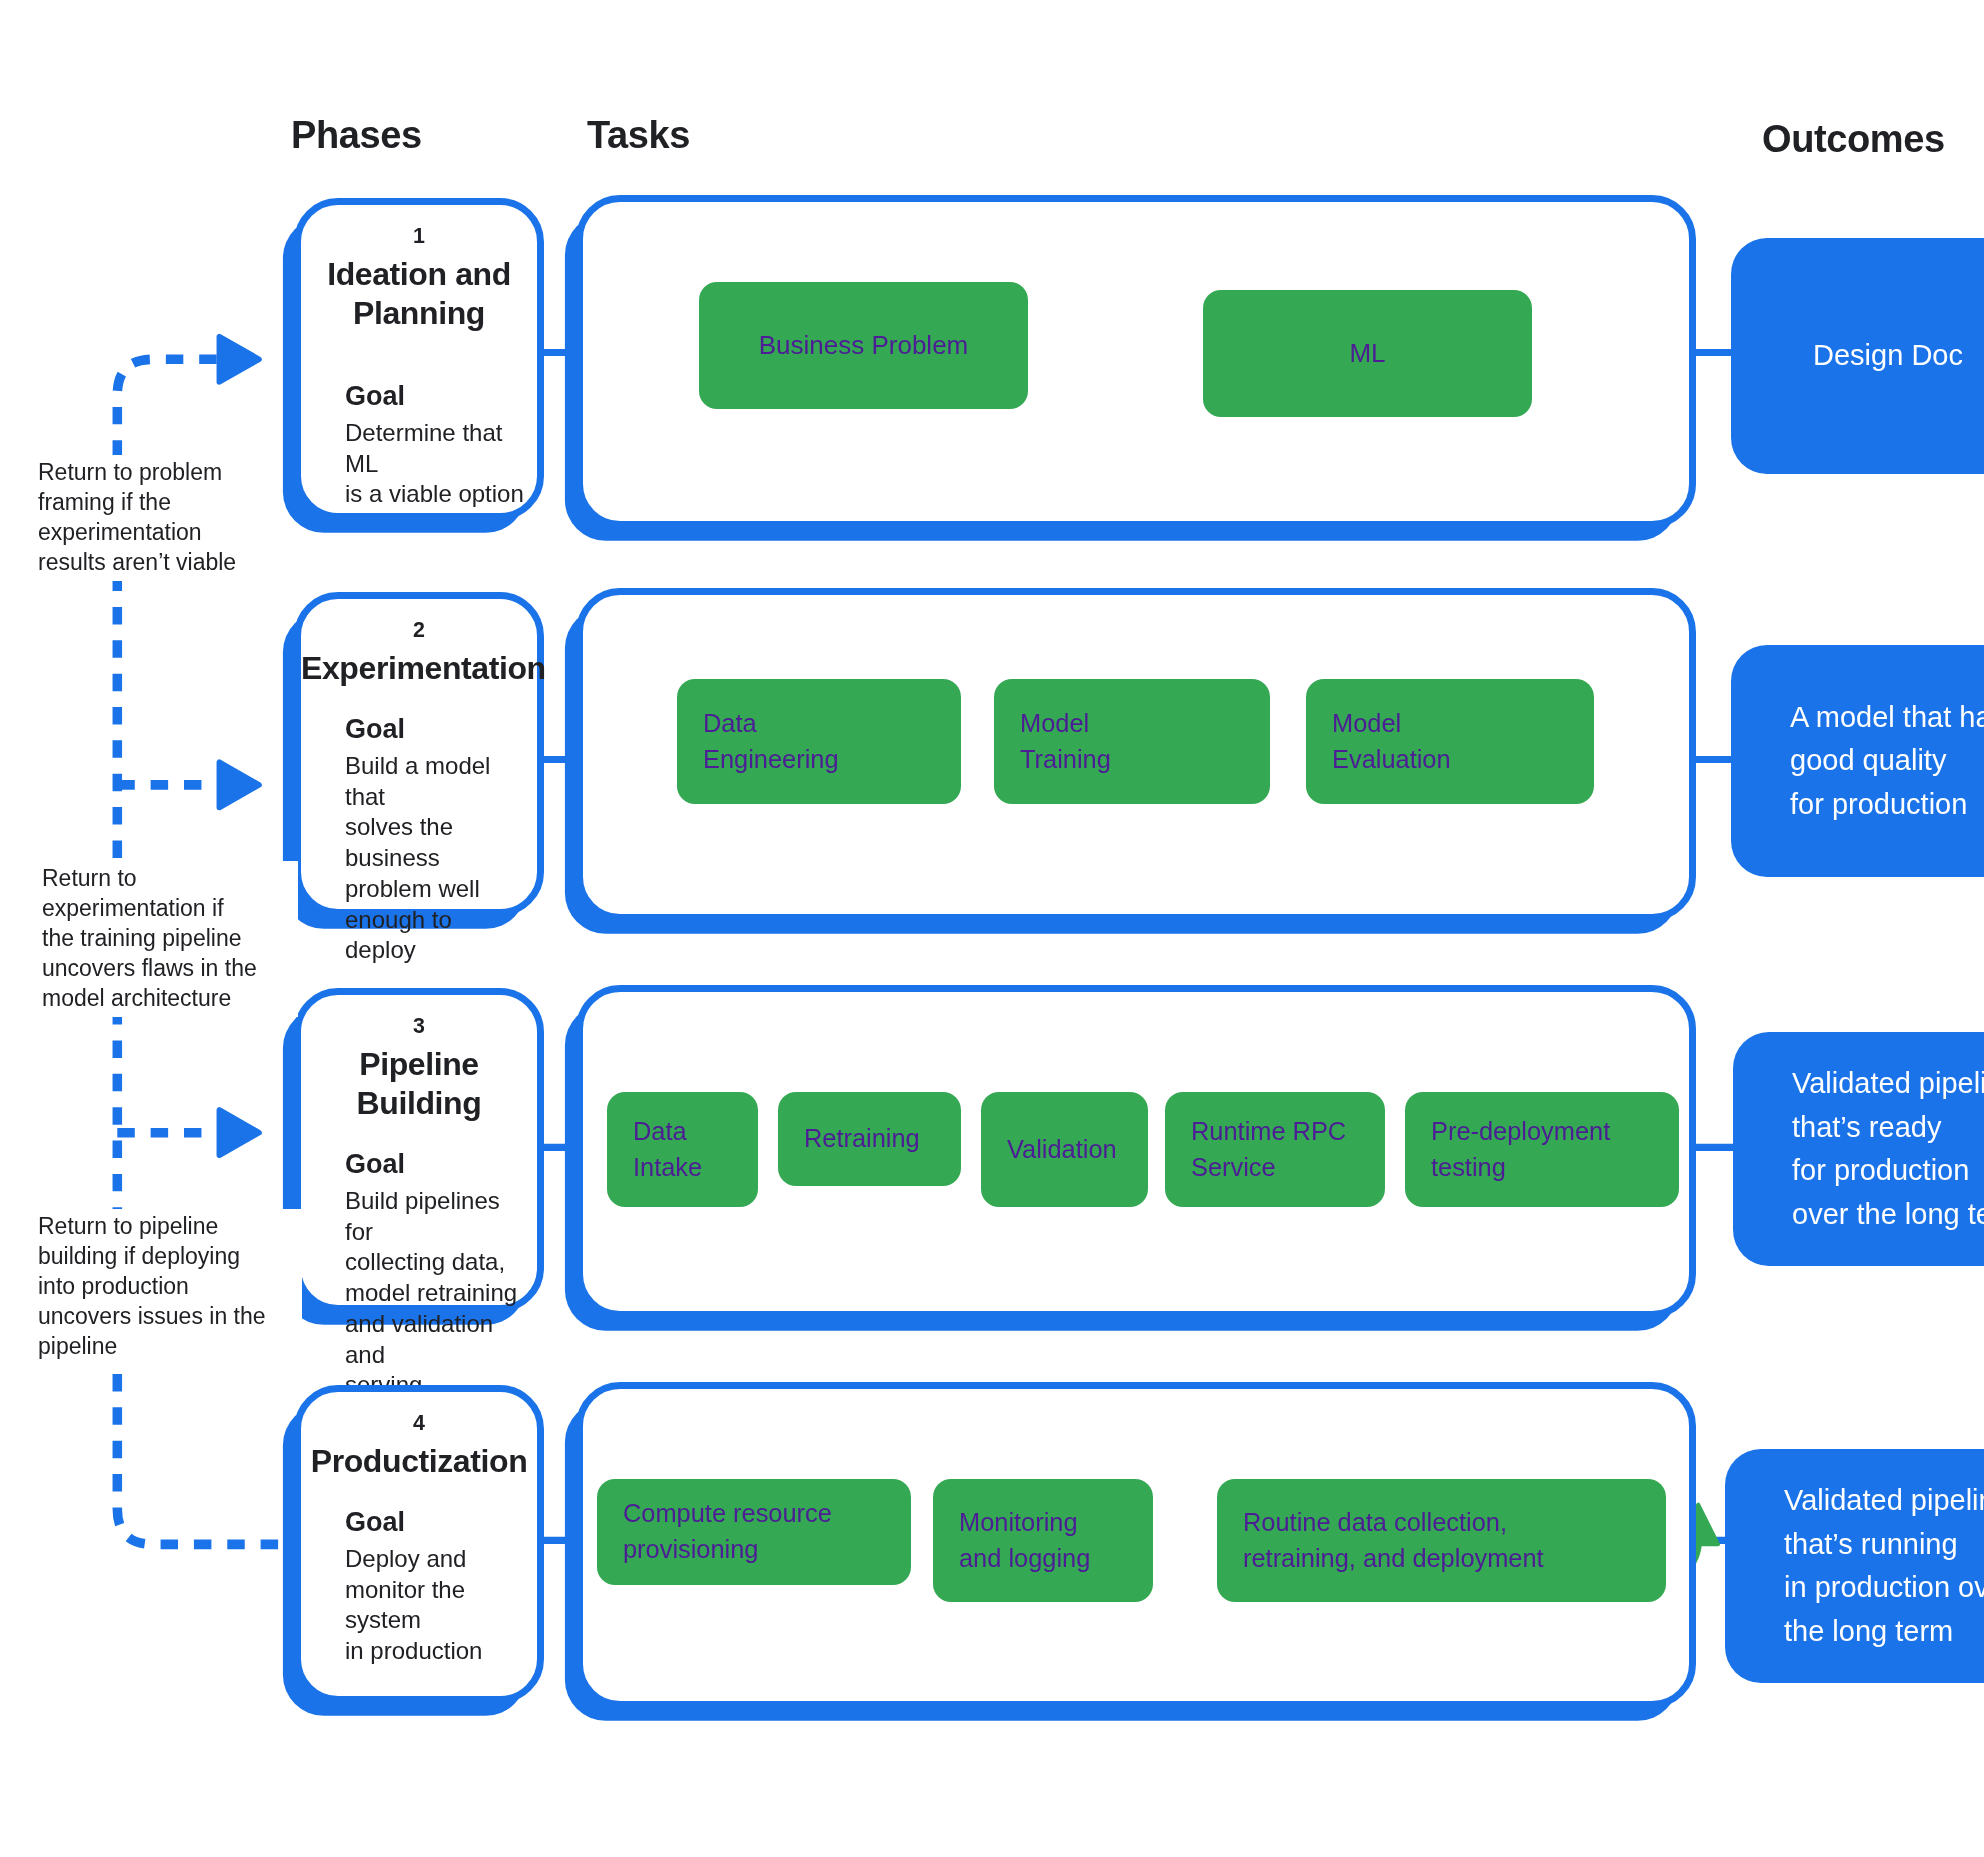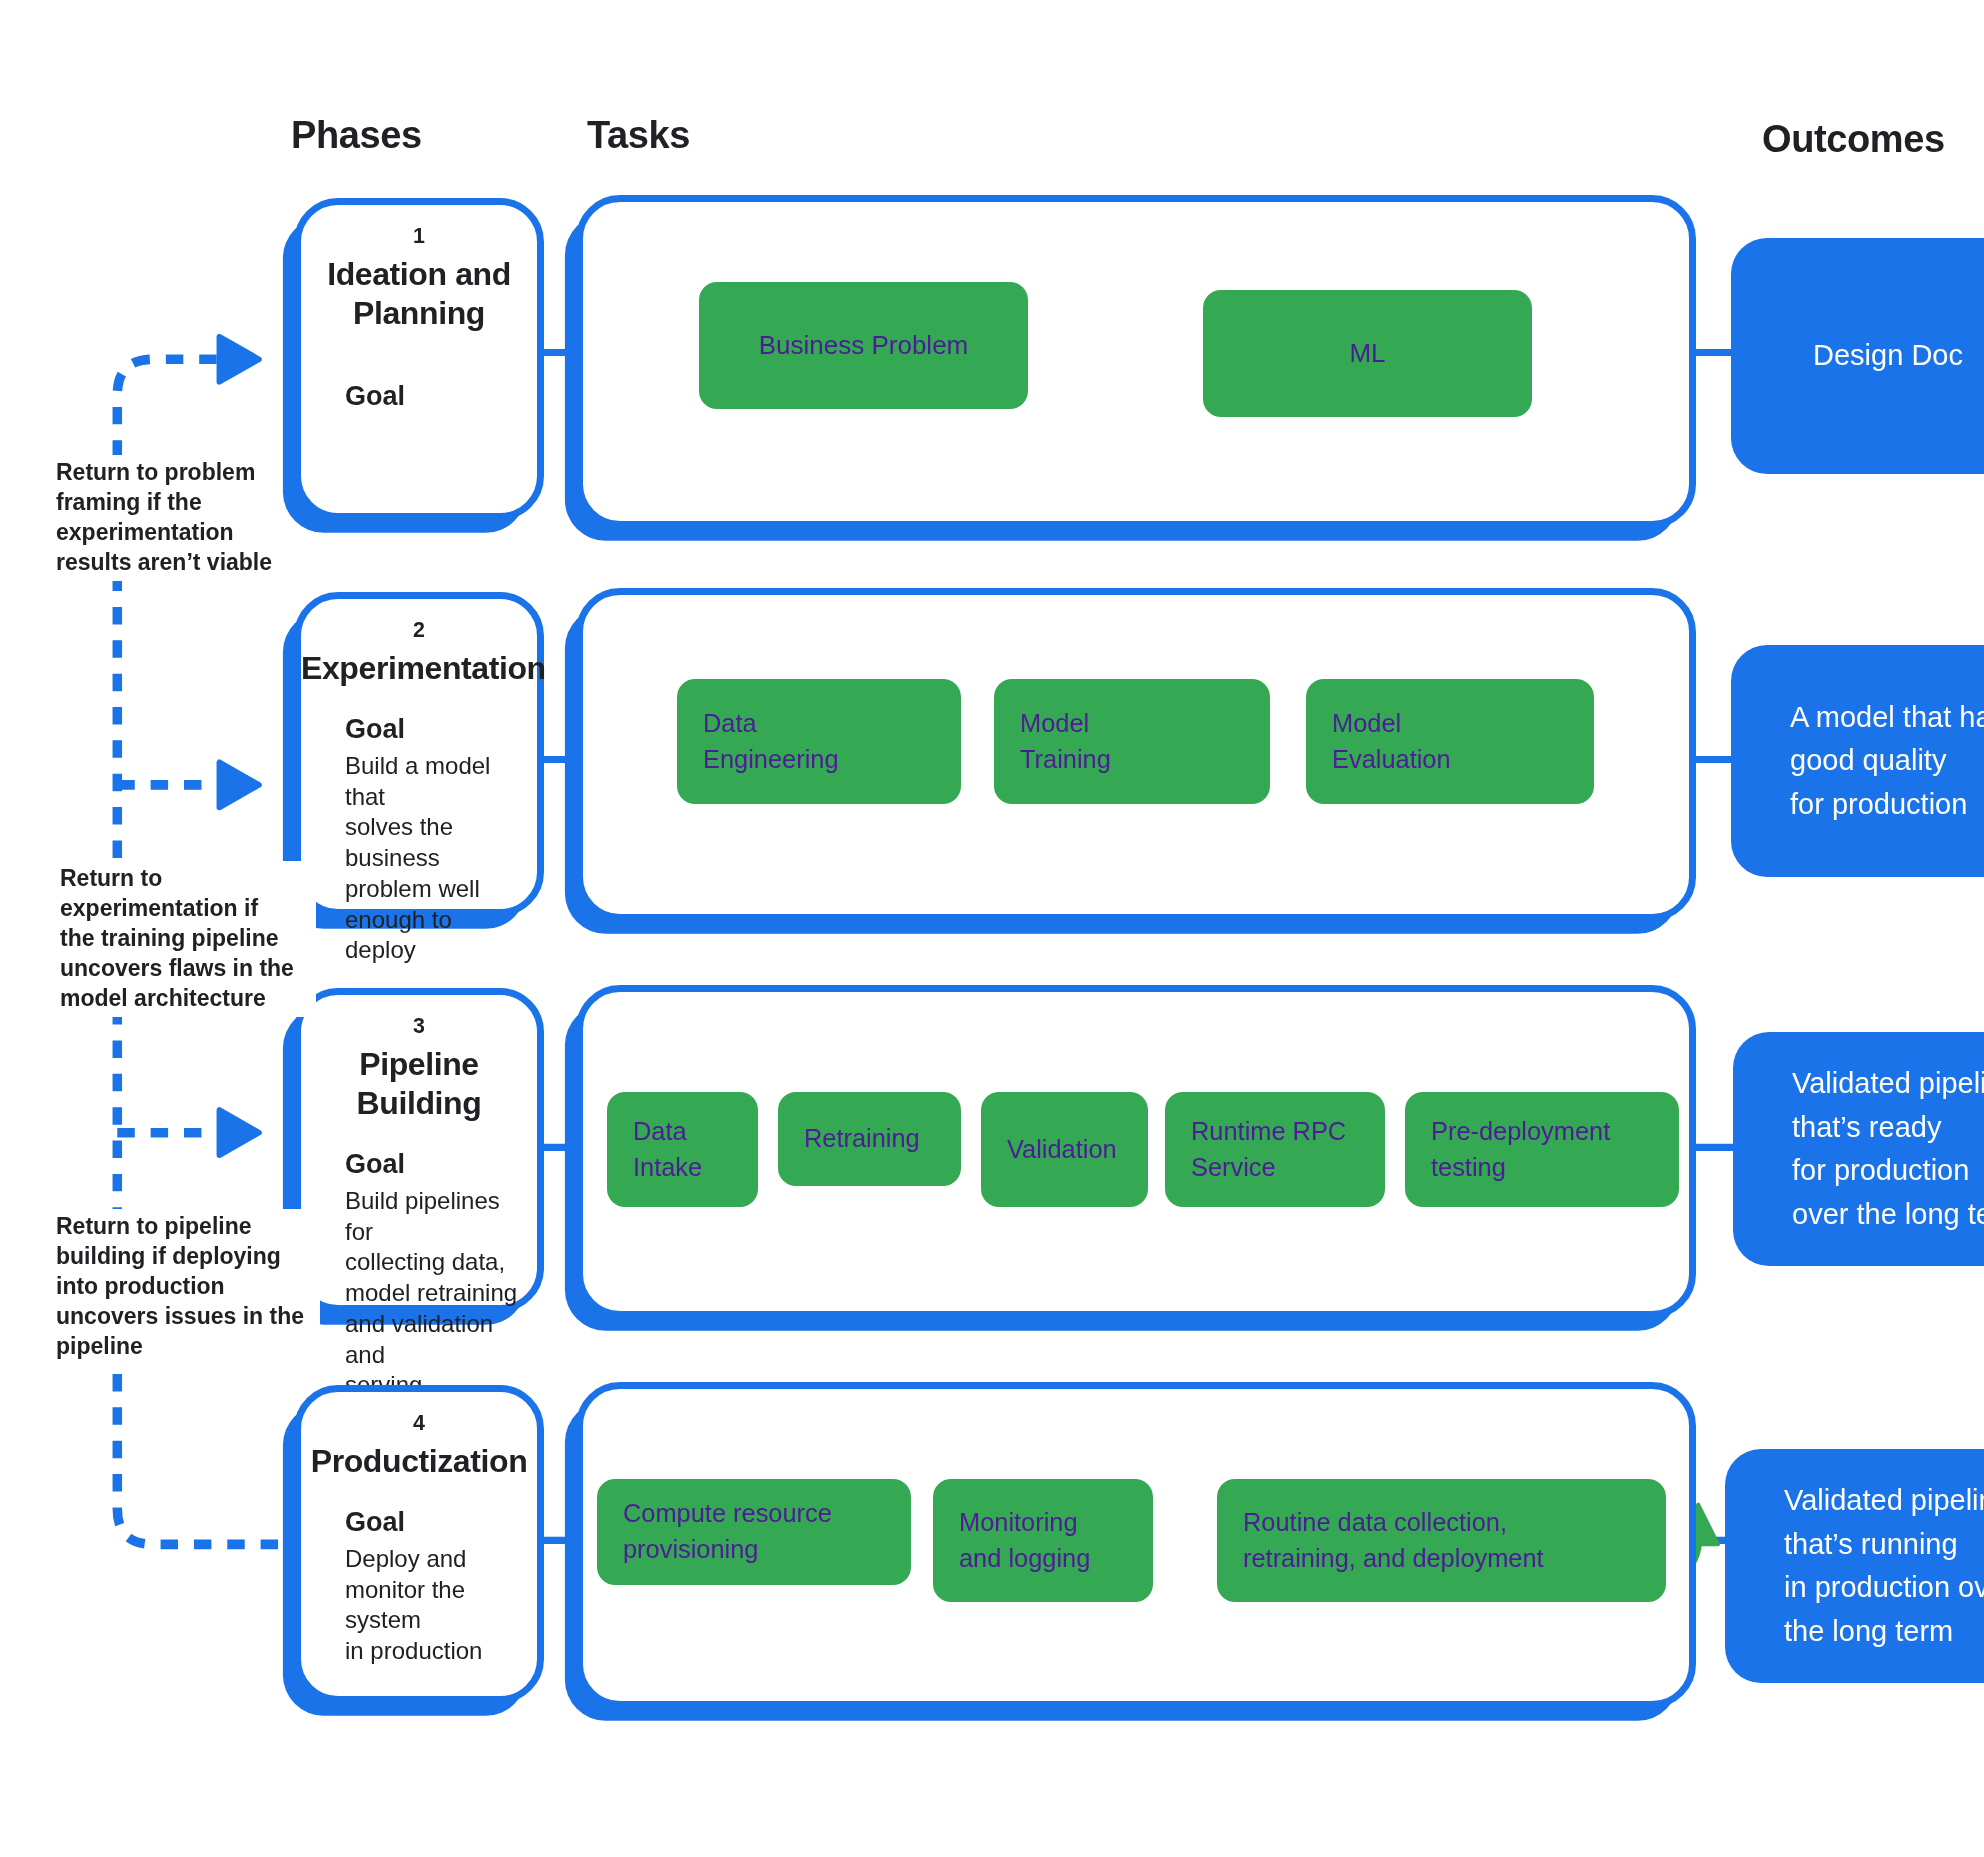--- a/index.html
+++ b/index.html
@@ -61,21 +61,21 @@
 
   
   .outcome-box{position:absolute;background:#1a73e8;border-radius:36px;color:#fff;
                font-size:29px;line-height:1.5;display:flex;align-items:center;box-sizing:border-box;}
   #o-1{left:1731px;top:238px;width:314px;height:236px;justify-content:center;text-align:center;}
   #o-2{left:1731px;top:645px;width:318px;height:232px;padding-left:59px;}
   #o-3{left:1733px;top:1032px;width:316px;height:234px;padding-left:59px;}
   #o-4{left:1725px;top:1449px;width:314px;height:234px;padding-left:59px;}
 
   
-  .note{position:absolute;background:#fff;font-size:23px;line-height:1.3;font-weight:700;padding:3.2px 0;margin-left:18px;}
+  .note{position:absolute;background:#fff;font-size:23px;line-height:1.3;font-weight:400;padding:3.2px 0;}
   #note-1{left:38px;top:455px;width:224px;}
   #note-2{left:42px;top:861px;width:256px;}
   #note-3{left:38px;top:1209px;width:264px;}
 </style>
 </head>
 <body>
 
 <div class="canvas">
 
   <svg id="wires" viewBox="0 0 5674 4680">
@@ -127,20 +127,22 @@
   <div class="col-header" id="hdr-phases">Phases</div>
   <div class="col-header" id="hdr-tasks">Tasks</div>
   <div class="col-header" id="hdr-outcomes">Outcomes</div>
 
   <div class="phase-box" id="phase-1">
     <div class="phase-num">1</div>
     <div class="phase-title pre">Ideation and
 Planning</div>
     <div class="phase-goal">
       <div class="goal-label">Goal</div>
+      <div class="goal-text pre">Determine that ML
+is a viable option</div>
     </div>
   </div>
   <div class="phase-box" id="phase-2">
     <div class="phase-num">2</div>
     <div class="phase-title pre">Experimentation</div>
     <div class="phase-goal">
       <div class="goal-label">Goal</div>
       <div class="goal-text pre">Build a model that
 solves the business
 problem well

